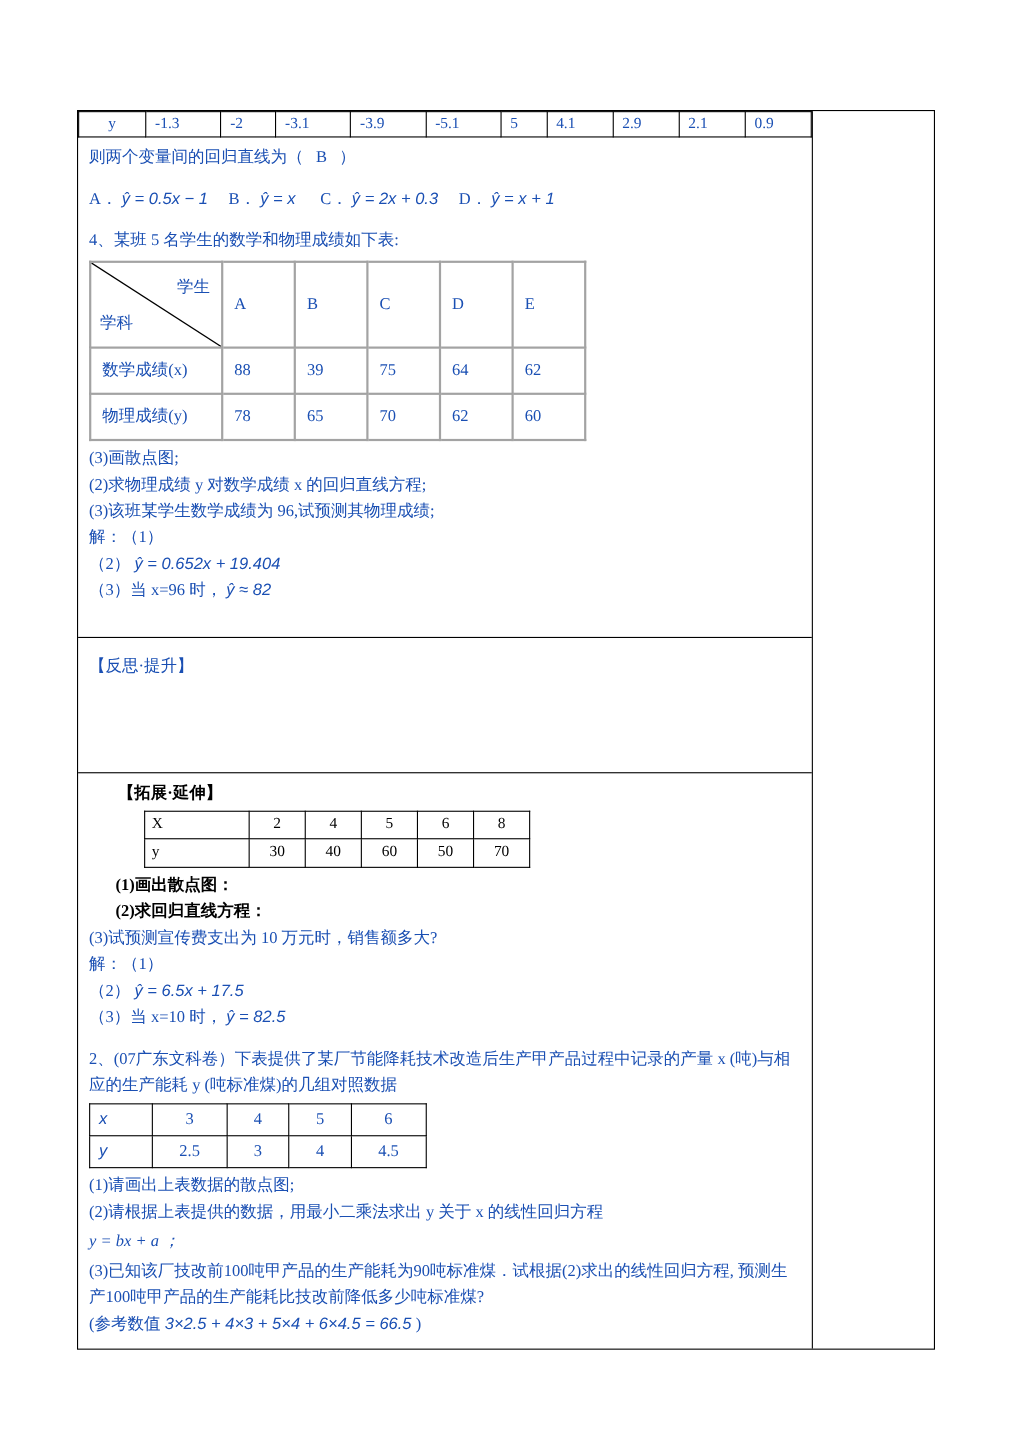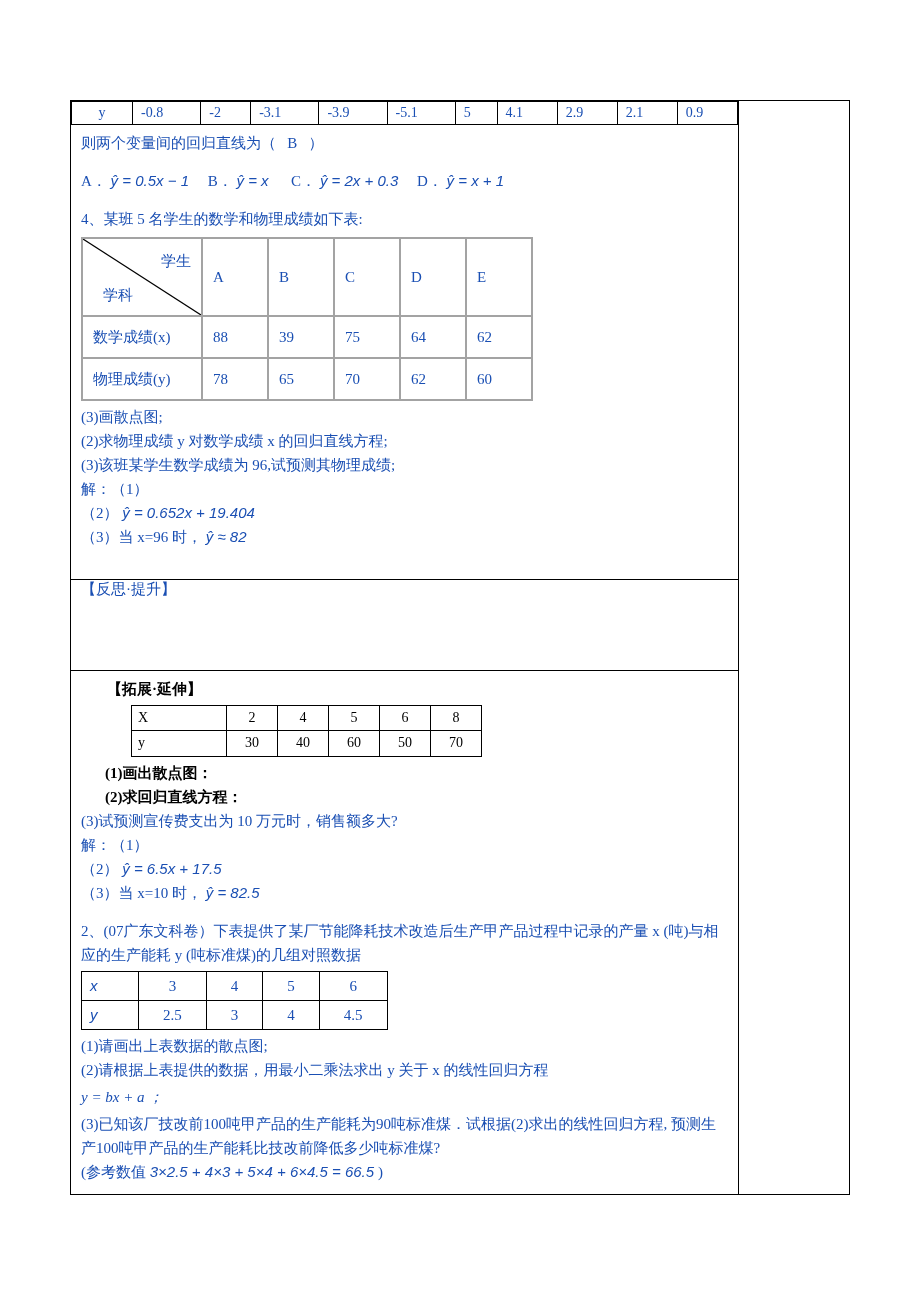--- a/index.html
+++ b/index.html
@@ -64,22 +64,23 @@
     left: 0; top: 0; width: 100%; height: 100%;
     pointer-events: none;
   }
   .diag-top {
     position: absolute;
     right: 10px;
     top: 10px;
   }
   .diag-bot {
     position: absolute;
-    left: 20px;
+    left: 8px;
     bottom: 8px;
+    font-family: Liberation Mono, monospace;
   }
   .centered-narrow {
     border-collapse: collapse;
     margin: 4px 0 4px 50px;
     font-family: "Times New Roman", serif;
   }
   .centered-narrow td {
     border: 1px solid #000;
     padding: 1px 18px;
     text-align: center;
@@ -97,42 +98,42 @@
     color:#1a4fb3;
   }
   .xy-table td {
     border: 1px solid #000;
     padding: 2px 24px;
     text-align: center;
     font-size: 15px;
   }
   .reflect {
     height: 90px;
-    padding: 0 10px;
+    padding: 16px 10px;
   }
   .bold-black {
     color: #000;
     font-weight: bold;
     margin-left: 24px;
   }
   .line { line-height: 1.6; }
   .eq { font-family: "Times New Roman", serif; }
 </style>
 </head>
 <body>
 
 <div class="page">
   <div class="outer">
     <div class="main-col">
 
       <table class="small-table row-border">
         <tbody>
             <tr>
           <td style="width:44px;text-align:center">y</td>
-          <td>-0.8</td>
+          <td>-1.3</td>
           <td>-2</td>
           <td>-3.1</td>
           <td>-3.9</td>
           <td>-5.1</td>
           <td>5</td>
           <td>4.1</td>
           <td>2.9</td>
           <td>2.1</td>
           <td>0.9</td>
         </tr>

